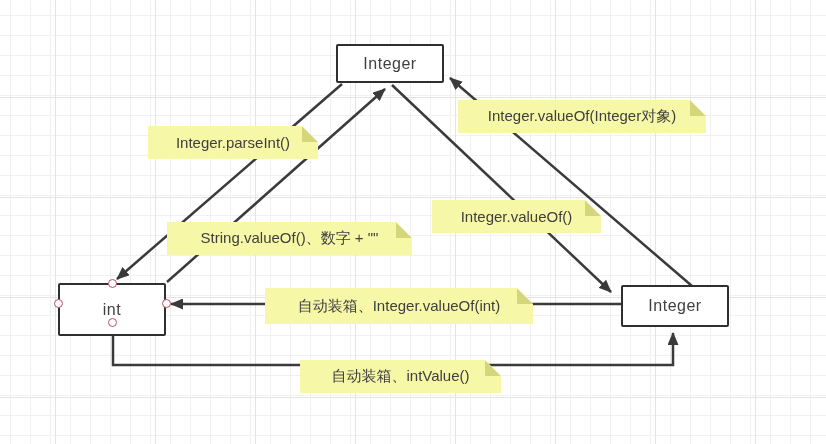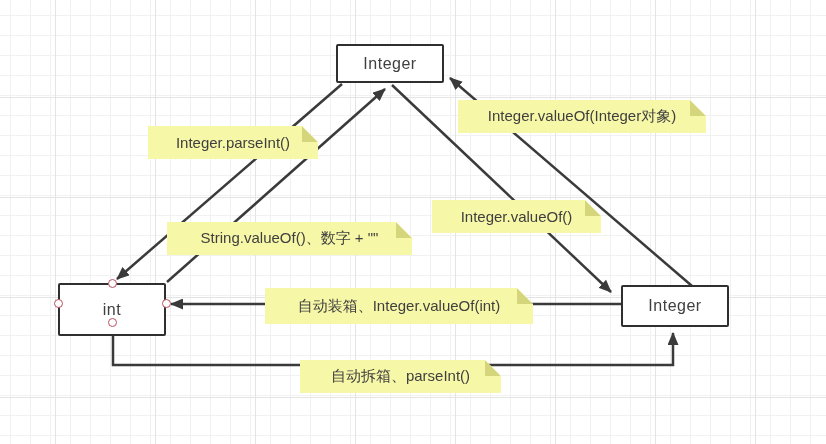--- a/index.html
+++ b/index.html
@@ -138,17 +138,17 @@
   </div>
   <div class="note note-int-valueof">
     <span>Integer.valueOf()</span>
     <i class="fold"></i>
   </div>
   <div class="note note-autobox">
     <span>自动装箱、Integer.valueOf(int)</span>
     <i class="fold"></i>
   </div>
   <div class="note note-autounbox">
-    <span>自动拆箱、parseInt()</span>
+    <span>自动装箱、intValue()</span>
     <i class="fold"></i>
   </div>
 
 </div>
 
 </body></html>

